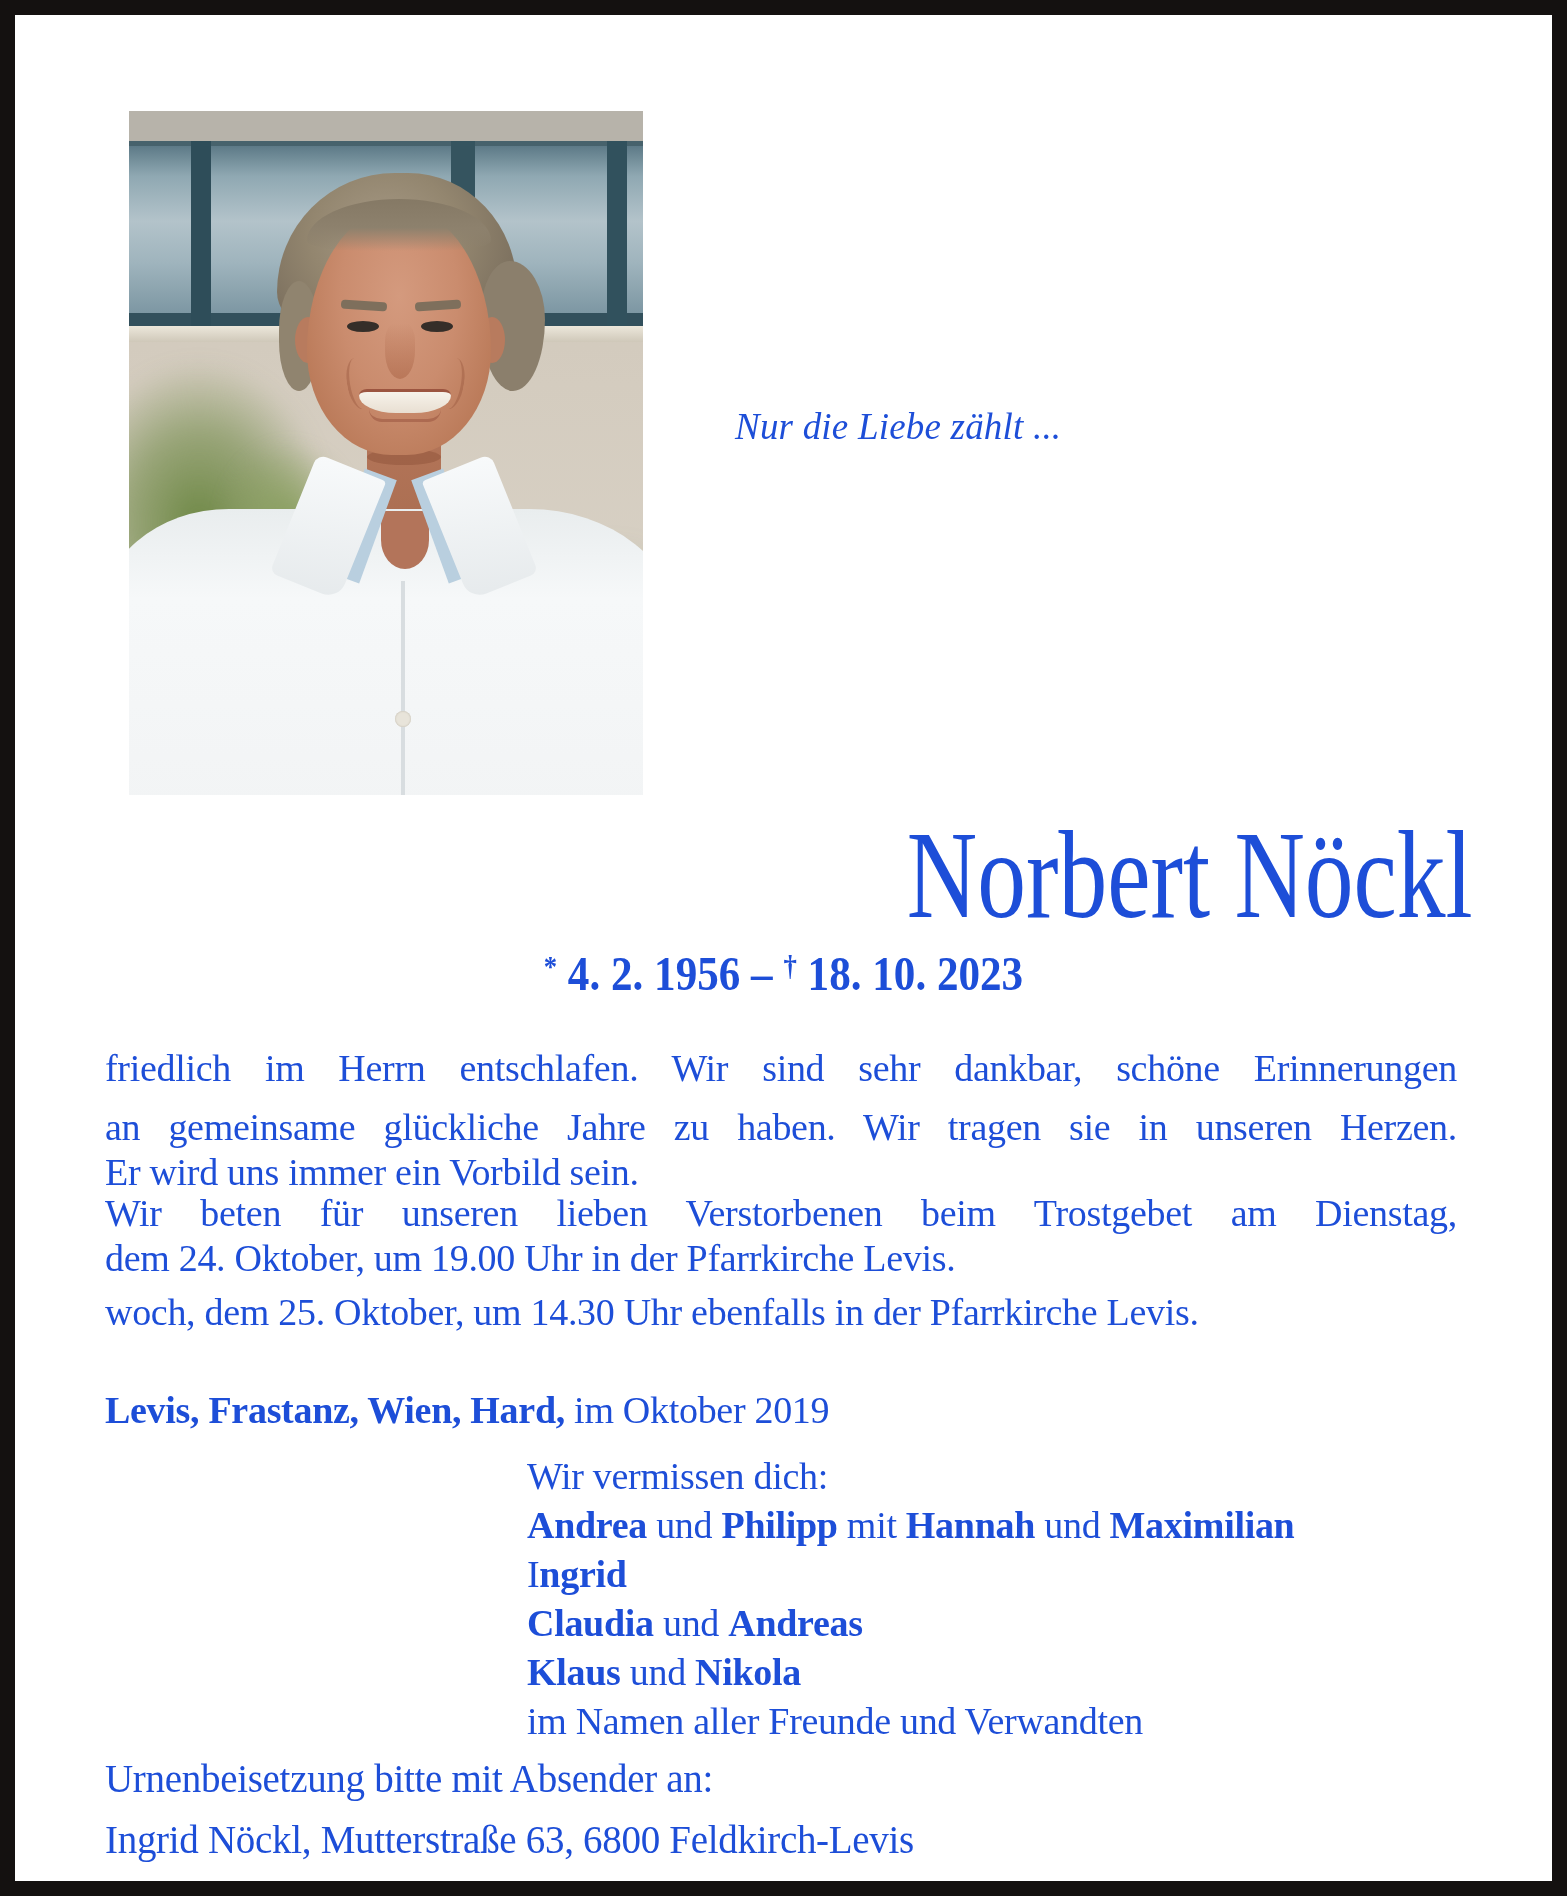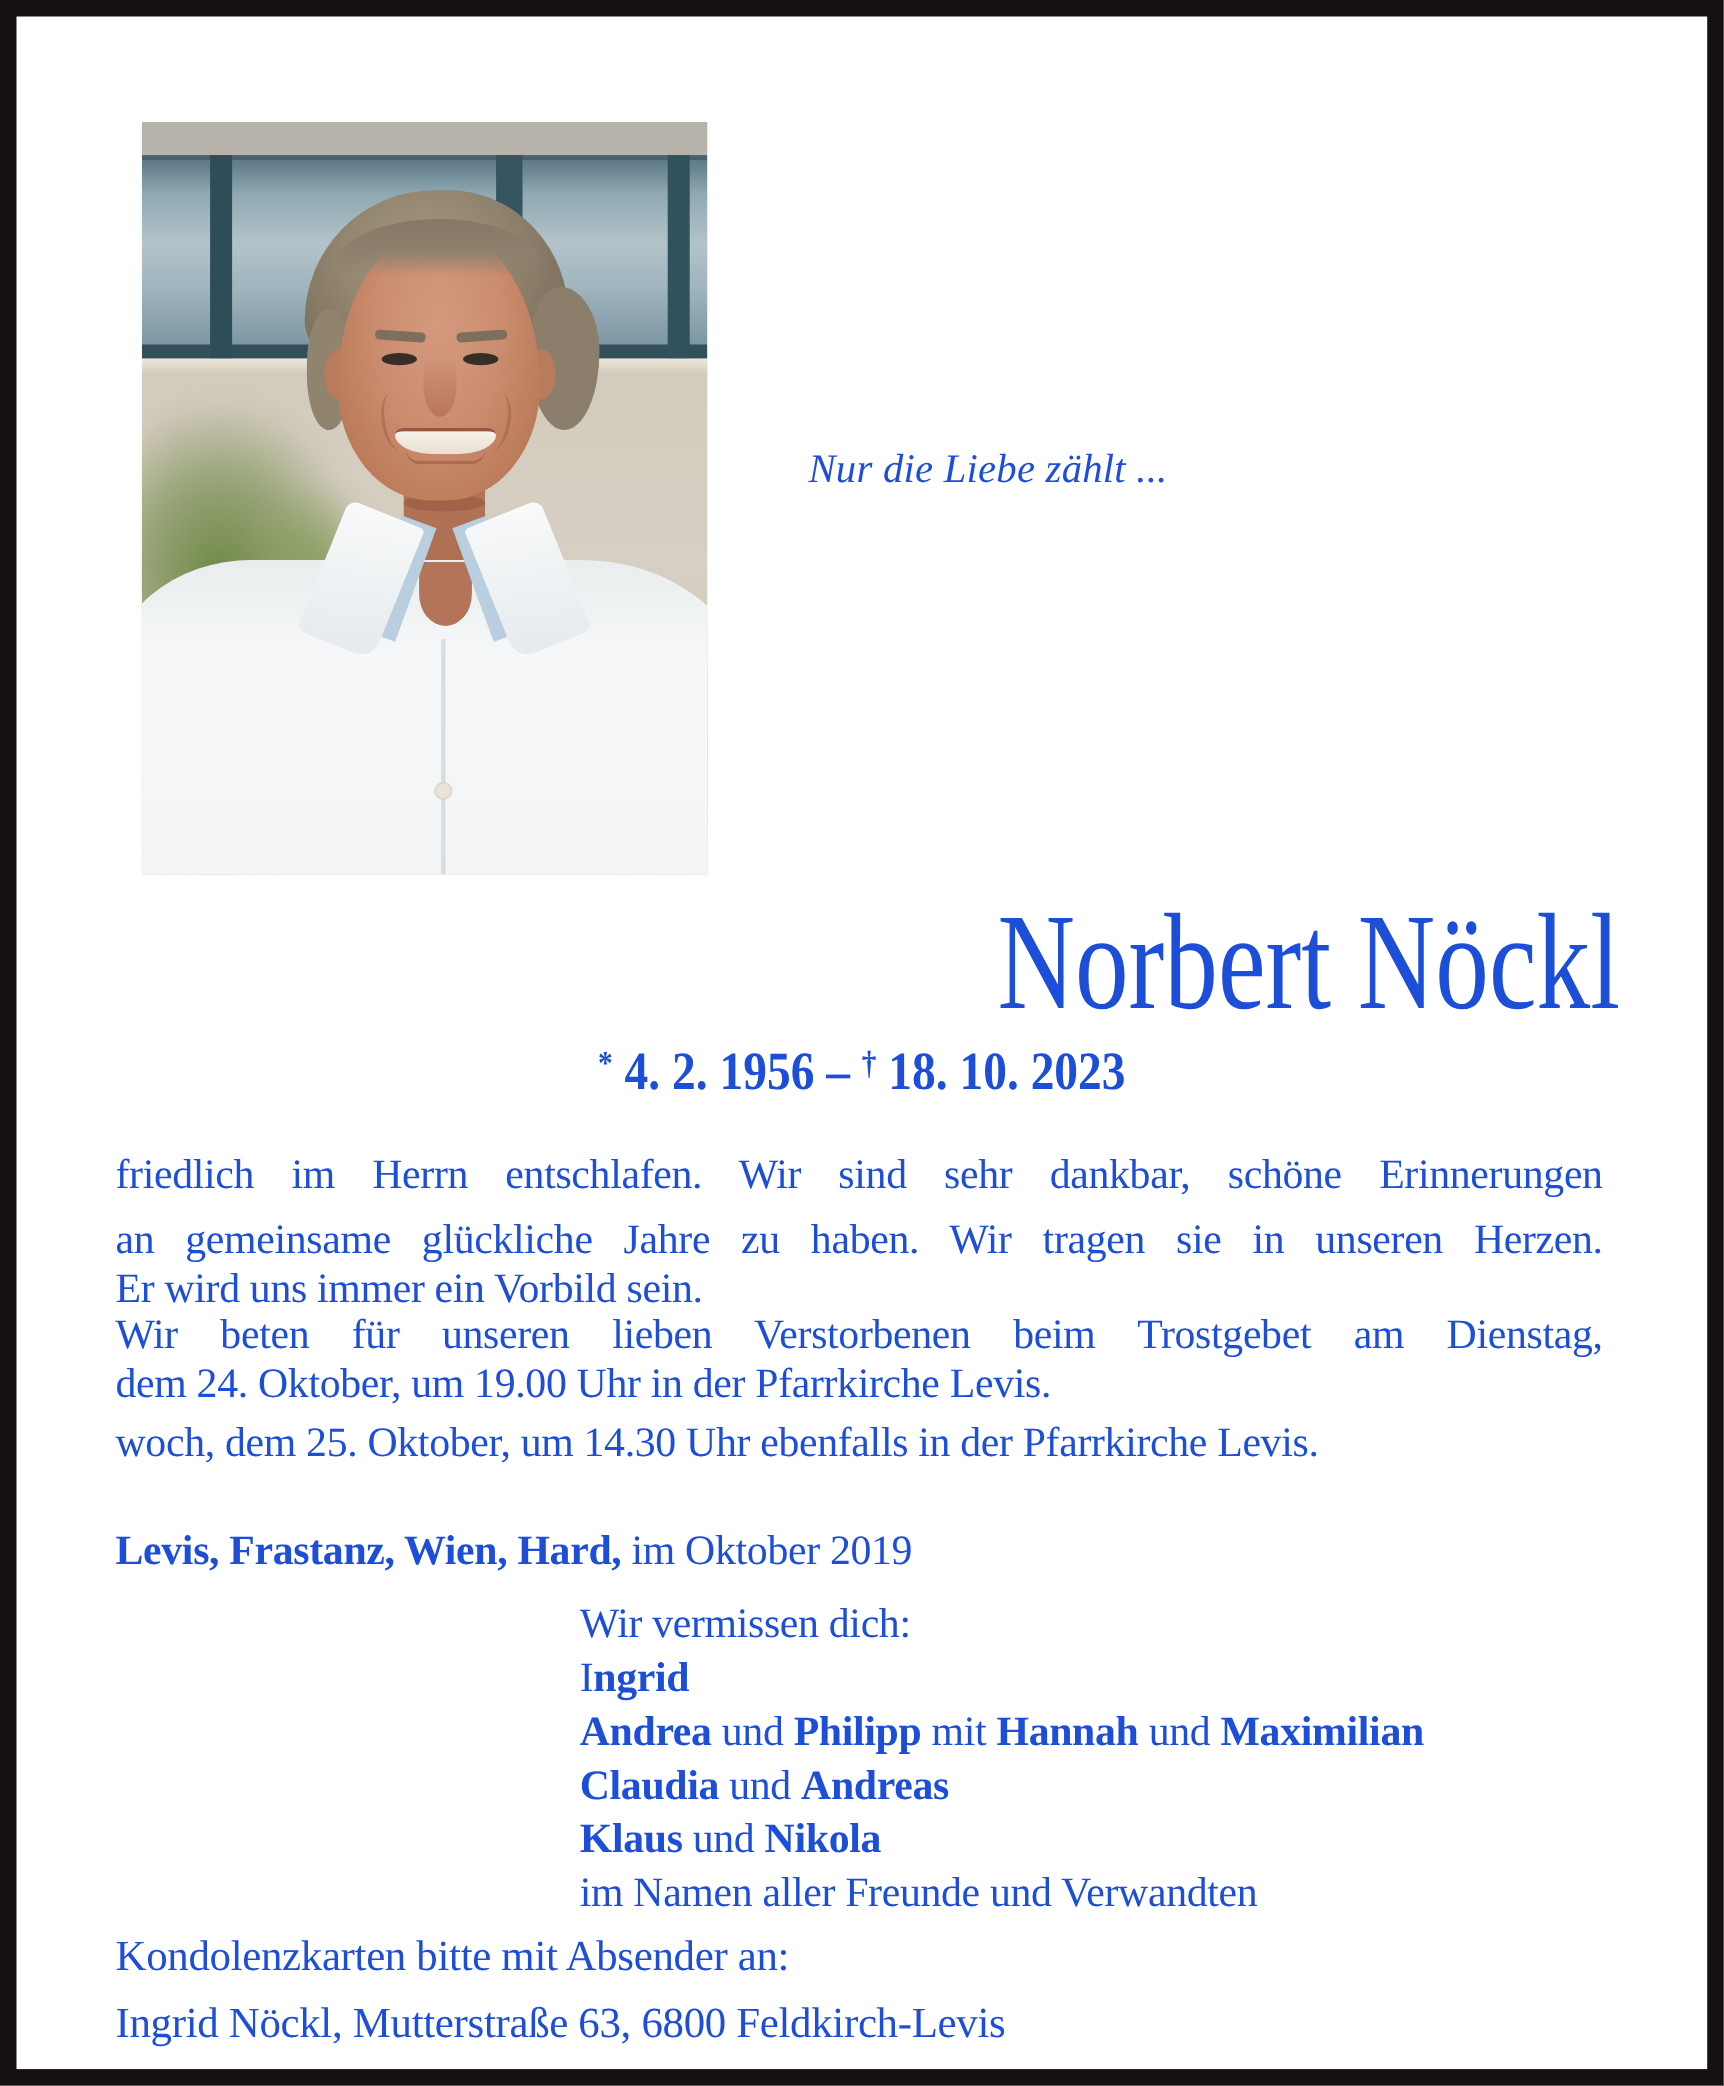--- a/index.html
+++ b/index.html
@@ -167,25 +167,25 @@
   <div class="para p3">
     <div>woch, dem 25. Oktober, um 14.30 Uhr ebenfalls in der Pfarrkirche Levis.</div>
   </div>
 
   <div class="dateline">
     <b>Levis, Frastanz, Wien, Hard,</b><span> im Oktober 2019</span>
   </div>
 
   <div class="farewell">
     <div>Wir vermissen dich:</div>
+    <div><b>Andrea</b><span> und </span><b>Philipp</b><span> mit </span><b>Hannah</b><span> und </span><b>Maximilian</b></div>
     <div><span>I</span><b>ngrid</b></div>
-    <div><b>Andrea</b><span> und </span><b>Philipp</b><span> mit </span><b>Hannah</b><span> und </span><b>Maximilian</b></div>
     <div><b>Claudia</b><span> und </span><b>Andreas</b></div>
     <div><b>Klaus</b><span> und </span><b>Nikola</b></div>
     <div>im Namen aller Freunde und Verwandten</div>
   </div>
 
   <div class="condolence">
-    <div>Kondolenzkarten bitte mit Absender an:</div>
+    <div>Urnenbeisetzung bitte mit Absender an:</div>
     <div>Ingrid Nöckl, Mutterstraße 63, 6800 Feldkirch-Levis</div>
   </div>
 
 </div>
 
 </body></html>

